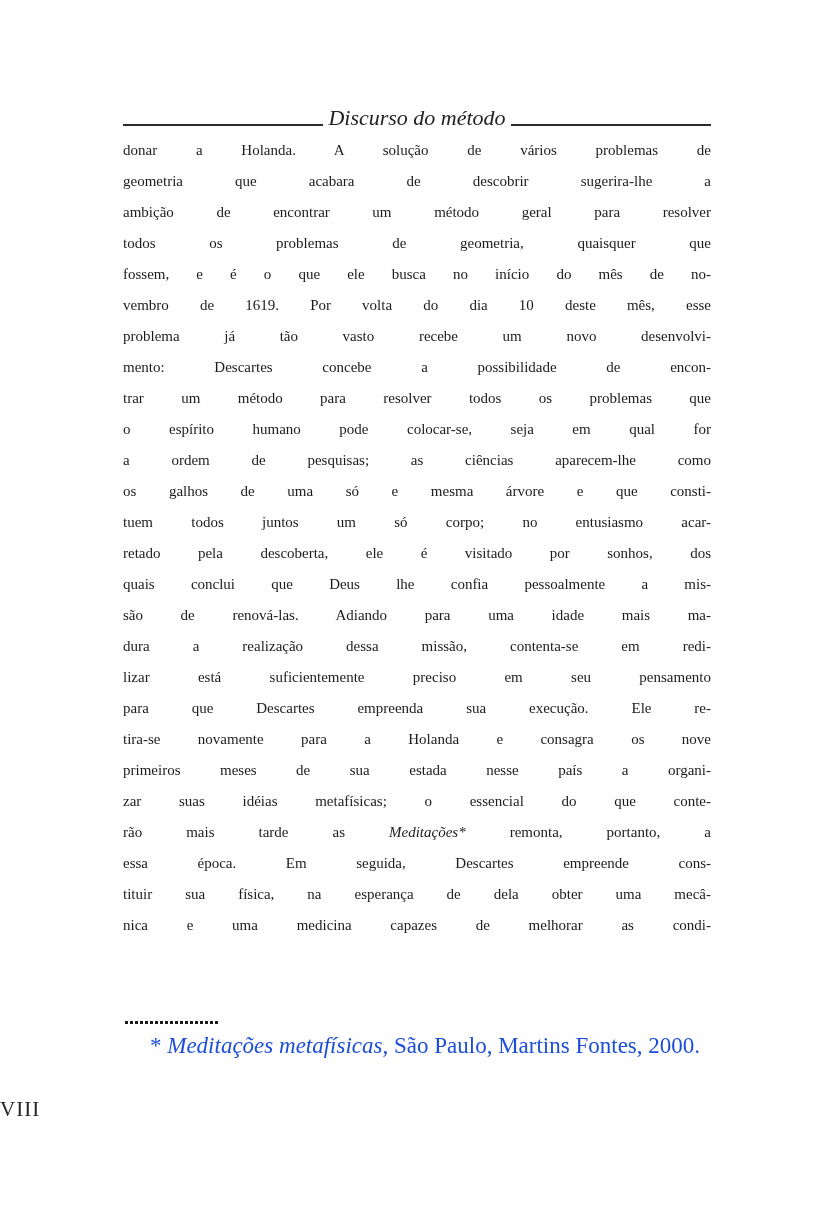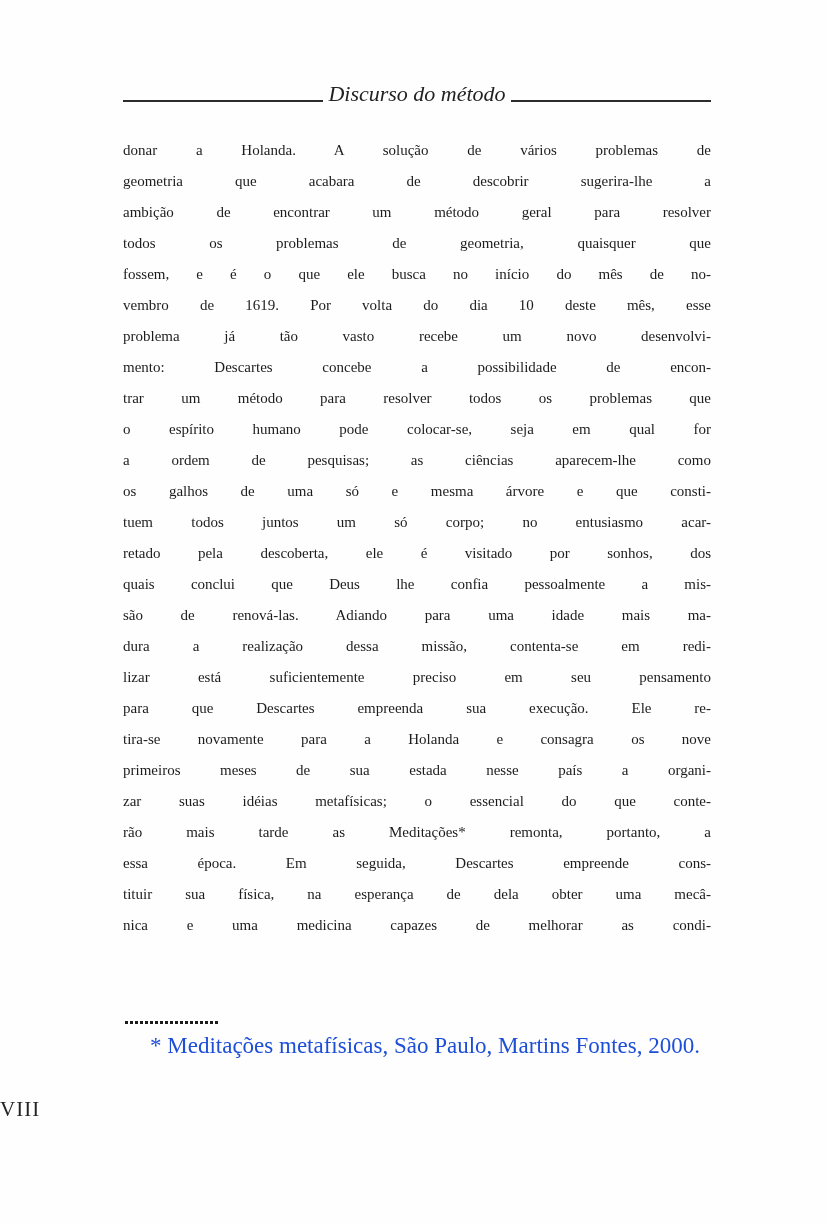--- a/index.html
+++ b/index.html
@@ -26,38 +26,39 @@
     border-bottom:2px solid #2c2c2c;
     margin-bottom:4px;
   }
   .running-head .title {
     font-style:italic;
     font-size:22px;
     line-height:24px;
     padding:0 5px;
     white-space:nowrap;
     color:#222;
+    margin-top:24px;
   }
 
   
   .body-text {
     position:absolute; left:123px; top:135px; width:588px;
     font-size:15px;
     line-height:31px;
     color:#1c1c1c;
   }
   .text-line {
     height:31px;
     text-align:justify;
     text-align-last:justify;
     overflow:hidden;
   }
   .text-line.para-end { text-align-last:left; }
   .text-line.indent { text-indent:30px; }
-  .italic { }
+  .italic { font-style:italic; }
 
   
   .footnote-separator {
     position:absolute; left:125px; top:1021px;
     width:94px; height:3px;
     background:repeating-linear-gradient(to right,#1b1b1b 0 3px,transparent 3px 5px);
   }
   .footnote {
     position:absolute; left:123px; top:1033px; width:588px;
     font-size:23px; line-height:26px;

